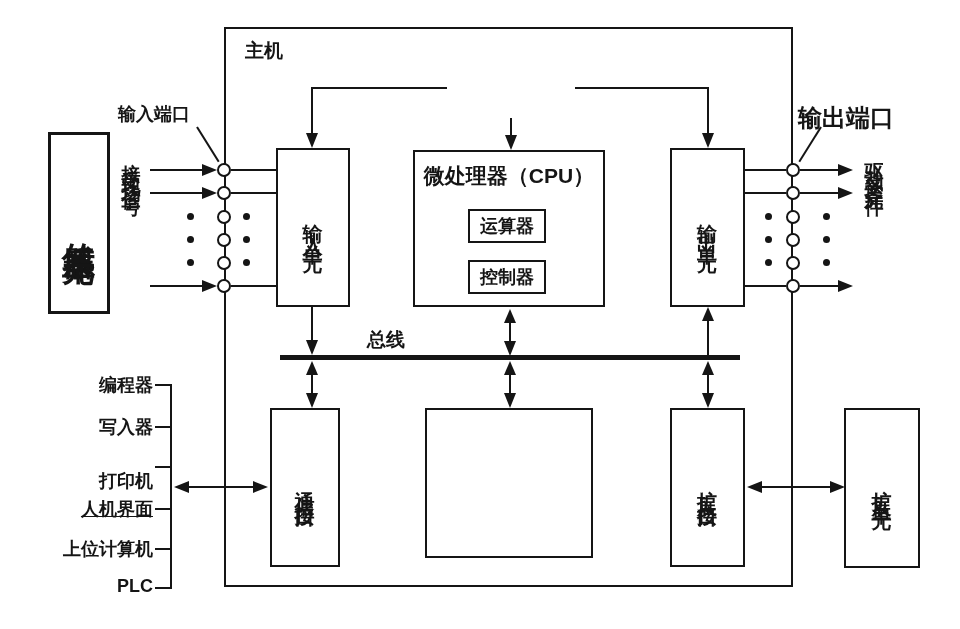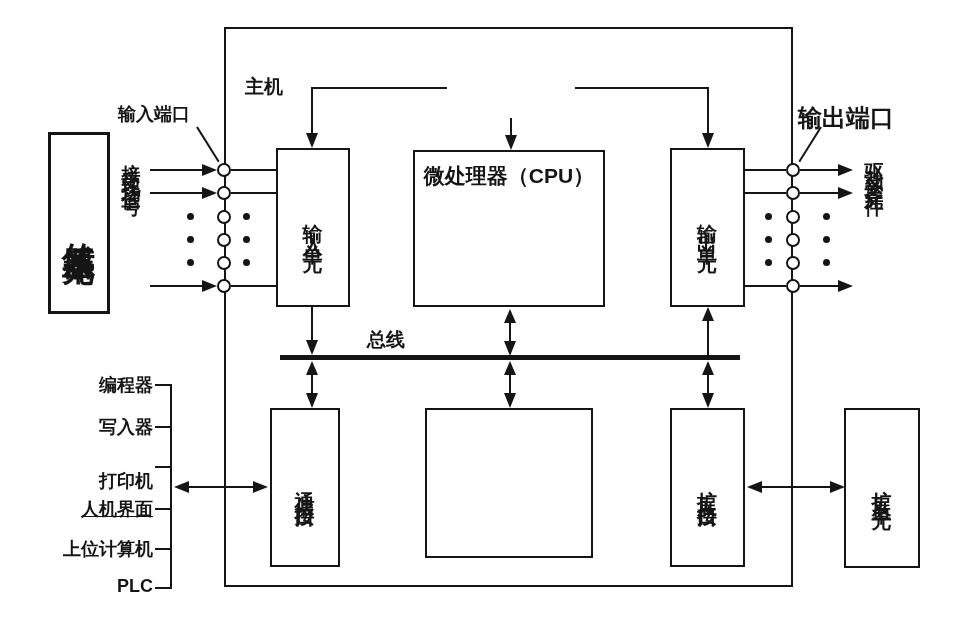--- a/index.html
+++ b/index.html
@@ -39,40 +39,46 @@
 
 <div class="stage">
 
   <div class="box thick" style="left:48px;top:132px;width:62px;height:182px;">
     <span class="vtext" style="font-size:33px;font-weight:700;letter-spacing:3px;">传感器单元</span>
   </div>
 
   <div class="vside" style="left:122px;top:148px;">接受现场信号</div>
 
   <div class="box plain" style="left:224px;top:27px;width:569px;height:560px;"></div>
-  <div class="label" style="left:245px;top:40px;font-size:19px;margin-top:36px;">主机</div>
+  <div class="label" style="left:245px;top:40px;font-size:19px;">主机</div>
 
 
   <div>
     <div class="h" style="left:312px;top:87px;width:135px;"></div>
     <div class="v" style="left:311px;top:87px;height:48px;"></div>
     <div class="tri d" style="left:306px;top:133px;"></div>
     <div class="h" style="left:575px;top:87px;width:133px;"></div>
     <div class="v" style="left:707px;top:87px;height:48px;"></div>
     <div class="tri d" style="left:702px;top:133px;"></div>
     <div class="v" style="left:510px;top:118px;height:19px;"></div>
     <div class="tri d" style="left:505px;top:135px;"></div>
   </div>
 
   <div class="box" style="left:276px;top:148px;width:74px;height:159px;">
     <span class="vtext">输入单元</span>
   </div>
 
   <div class="box plain" style="left:413px;top:150px;width:192px;height:157px;"></div>
   <div class="label center" style="left:413px;top:164px;width:192px;">微处理器（CPU）</div>
+  <div class="innerbox" style="left:468px;top:209px;width:78px;height:34px;">
+    <span>运算器</span>
+  </div>
+  <div class="innerbox" style="left:468px;top:260px;width:78px;height:34px;">
+    <span>控制器</span>
+  </div>
 
   <div class="box" style="left:670px;top:148px;width:75px;height:159px;">
     <span class="vtext">输出单元</span>
   </div>
 
   <div>
     <div class="label" style="left:118px;top:104px;font-size:18px;">输入端口</div>
     <div class="diag" style="left:197px;top:126px;transform:rotate(58deg);"></div>
 
     <div class="h" style="left:150px;top:169px;width:54px;"></div>

